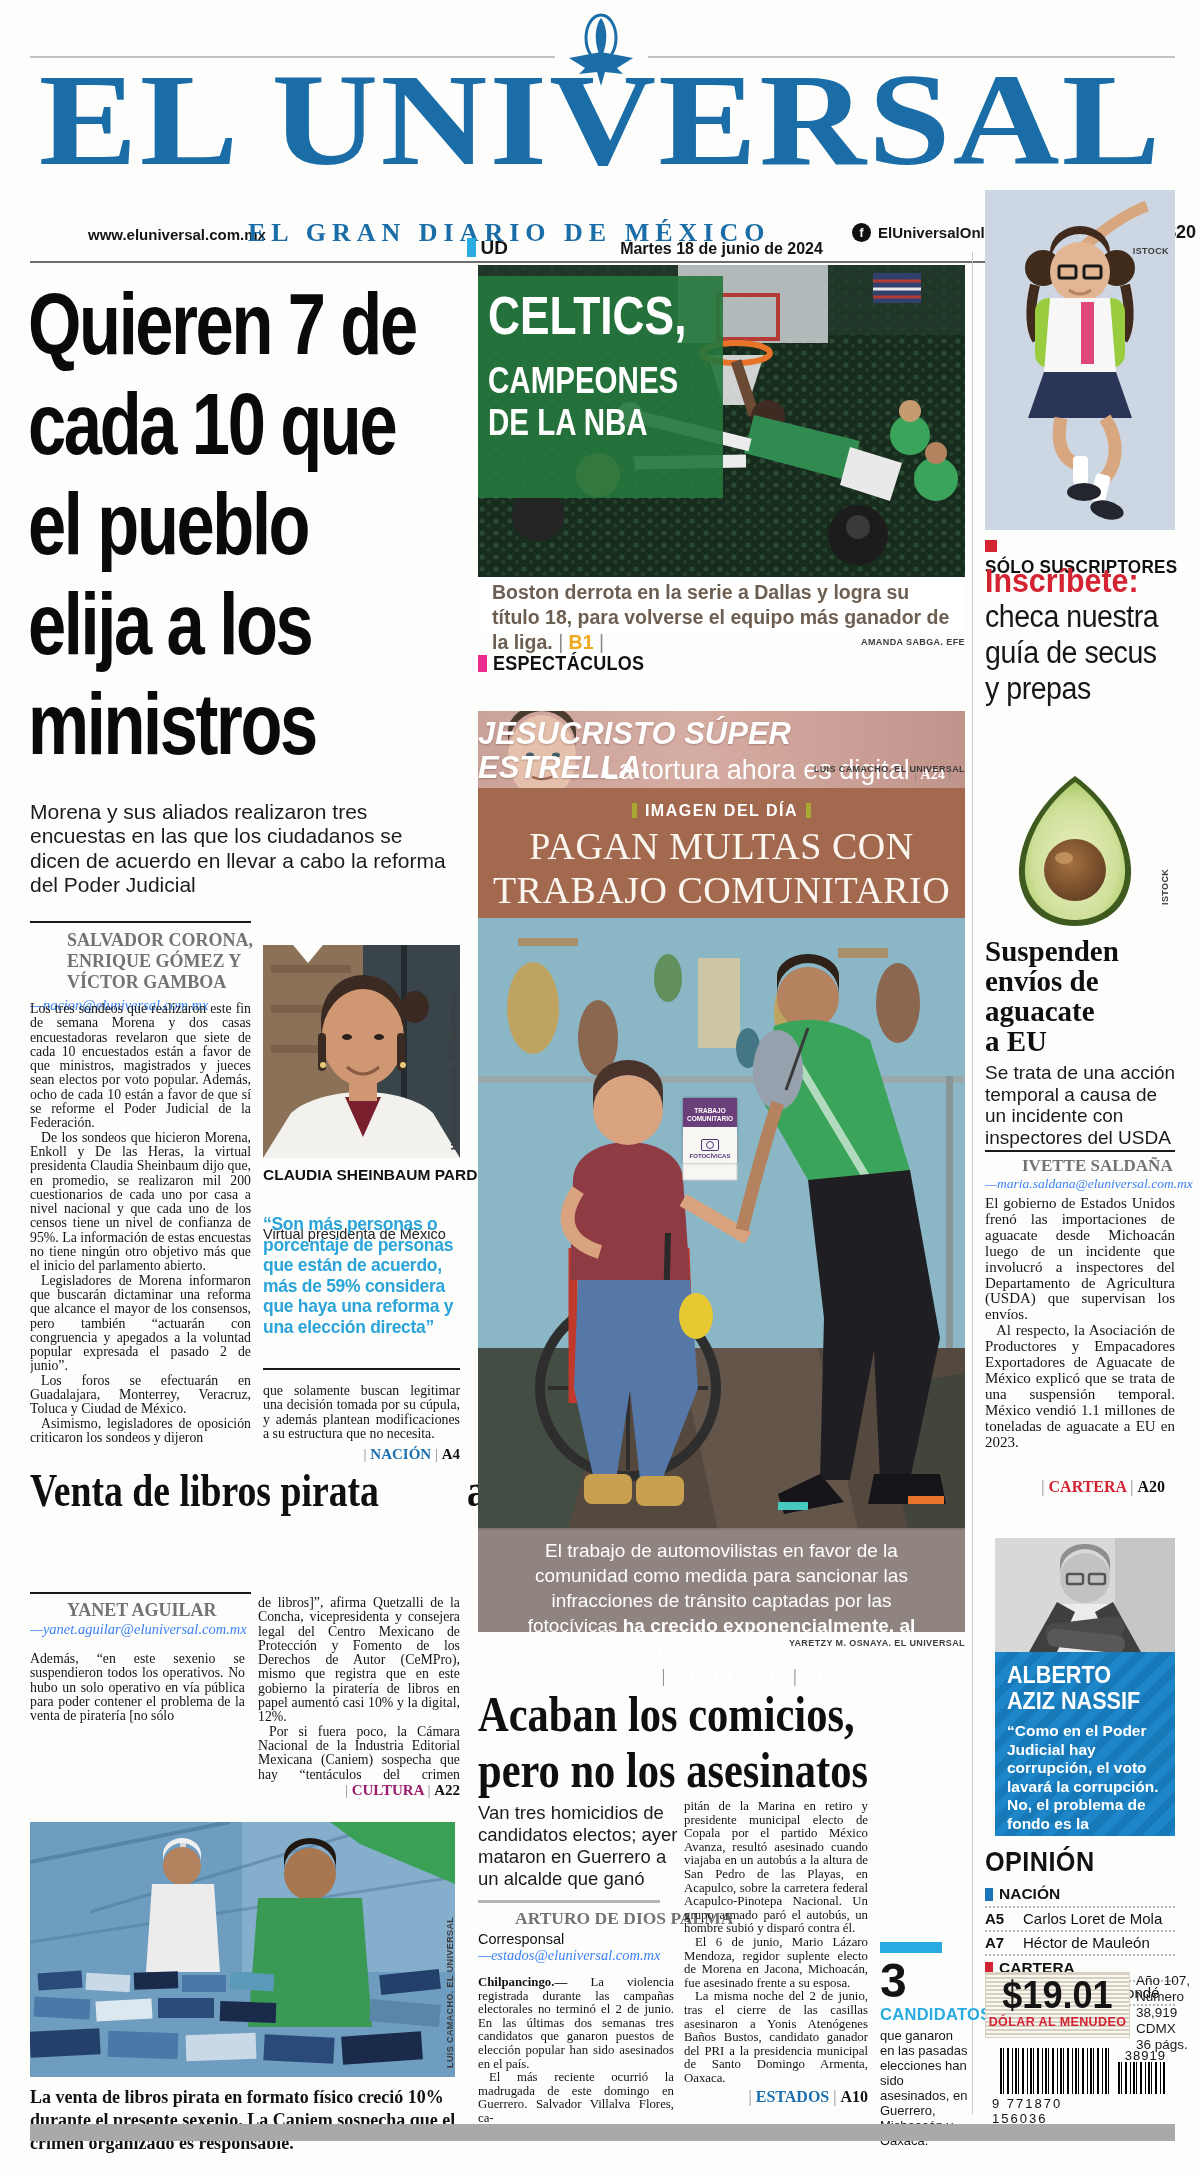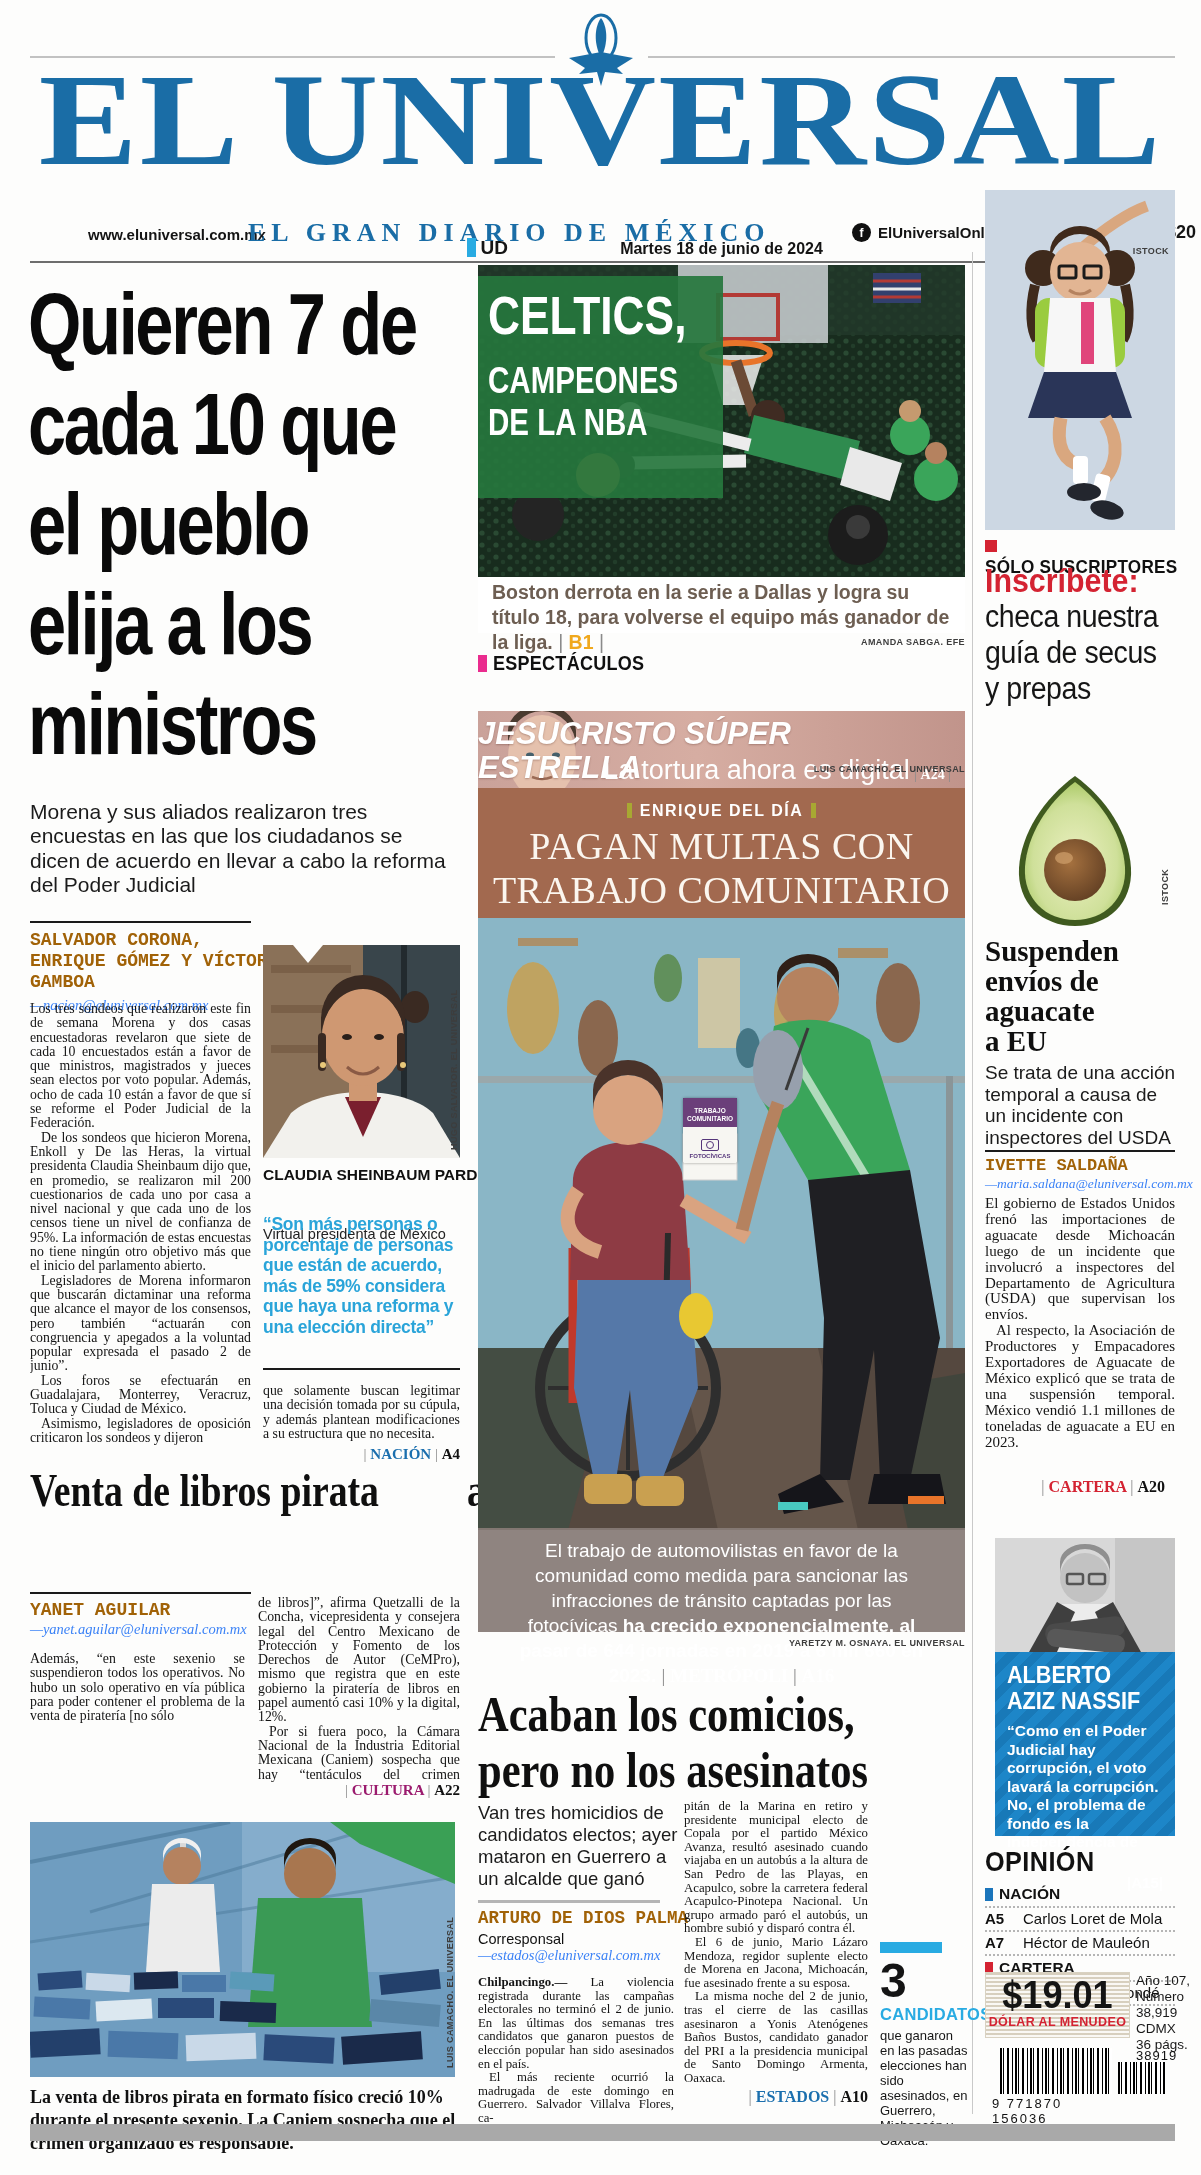--- a/index.html
+++ b/index.html
@@ -21,21 +21,21 @@
   .circleIcon{display:inline-flex;width:19px;height:19px;border-radius:50%;background:#101010;color:#fff;
               align-items:center;justify-content:center;font-size:12px;font-weight:bold;}
   .dateline{font-size:16px;font-weight:bold;color:#141414;}
   .chip{display:inline-block;width:9px;height:19px;background:#29abe2;vertical-align:-3px;}
   .sqr{display:inline-block;width:11px;height:11px;margin-right:6px;}
   
   .megaHead{font-weight:bold;color:#0a0a0a;font-size:88px;line-height:100px;letter-spacing:-3px;}
   .megaHead div{transform:scaleX(.78);transform-origin:0 50%;white-space:nowrap;}
   .deck{font-size:21px;line-height:1.16;color:#1b1b1b;}
   .hrule{background:#1a1a1a;height:2px;}
-  .bylineName{font-family:Liberation Mono, monospace;font-weight:bold;font-size:18px;line-height:1.18;color:#a16207;}
+  .bylineName{font-family:Liberation Serif, serif;font-weight:bold;font-size:18px;line-height:1.18;color:#737373;margin-left:37px;}
   .bylineMail{font-family:"Liberation Serif",serif;font-style:italic;font-size:14.5px;color:#3b82f6;}
   .body{font-family:"Liberation Serif",serif;font-size:13.8px;line-height:14.3px;text-align:justify;color:#141414;overflow:hidden;}
   .body p{margin:0;}
   .body p + p{text-indent:11px;}
   .kick{font-family:"Liberation Serif",serif;font-weight:bold;font-size:15px;color:#111;}
   .kick .pipe::before{content:"| ";color:#8a8a8a;font-weight:normal;}
   .kick .pipeEnd::after{content:" |";color:#8a8a8a;font-weight:normal;}
   .credit{font-size:9px;font-weight:bold;color:#3d3d3d;letter-spacing:.4px;}
   .rotCredit{transform:rotate(-90deg);transform-origin:0 0;white-space:nowrap;}
   .serifHead{font-family:"Liberation Serif",serif;font-weight:bold;color:#0f0f0f;}
@@ -308,21 +308,21 @@
     <div class="abs espTitle" style="right:14px;top:6px;">JESUCRISTO SÚPER ESTRELLA</div>
     <div class="abs" style="right:14px;top:44px;">
       <span class="espSub">La tortura ahora es digital</span>
       <span class="espPage kick" style="color:#fff;"><span class="pipe" style="color:#f0e8e4;"></span><span class="pipeEnd" style="color:#fff;">A24</span></span>
     </div>
   </div>
   <div class="abs credit" style="left:478px;top:764px;width:487px;text-align:right;">LUIS CAMACHO. EL UNIVERSAL</div>
 
   <div class="abs imgBrown" style="left:478px;top:788px;width:487px;height:130px;">
     <div style="padding-top:14px;">
-      <span class="bar"></span><span class="imgLabel">ENRIQUE DEL DÍA</span><span class="bar"></span>
+      <span class="bar"></span><span class="imgLabel">IMAGEN DEL DÍA</span><span class="bar"></span>
     </div>
     <div class="imgHead" style="margin-top:4px;">
       <div>PAGAN MULTAS CON</div>
       <div>TRABAJO COMUNITARIO</div>
     </div>
   </div>
 
   <svg class="abs" style="left:478px;top:918px;" width="487" height="612" viewBox="0 0 487 612">
     <rect width="487" height="440" fill="#8ab6c6"></rect>
     <g opacity=".85">
@@ -553,18 +553,18 @@
   <div class="abs edInfo" style="left:1136px;top:1973px;">
     <div>Año 107,</div>
     <div>Número</div>
     <div>38,919</div>
     <div>CDMX</div>
     <div>36 págs.</div>
   </div>
 
   <div class="abs barcode" style="left:1000px;top:2048px;width:112px;height:46px;"></div>
   <div class="abs bcDigits" style="left:992px;top:2096px;width:128px;">9 771870 156036</div>
-  <div class="abs bcDigits" style="left:1116px;top:2048px;width:50px;text-align:left;letter-spacing:1px;margin-left:20px;">38919</div>
+  <div class="abs bcDigits" style="left:1116px;top:2048px;width:50px;text-align:right;letter-spacing:1px;">38919</div>
   <div class="abs barcode" style="left:1118px;top:2062px;width:48px;height:32px;"></div>
 
   <div class="abs grayBar" style="left:30px;top:2124px;width:1145px;height:17px;"></div>
 
 </div>
 
 </body></html>

